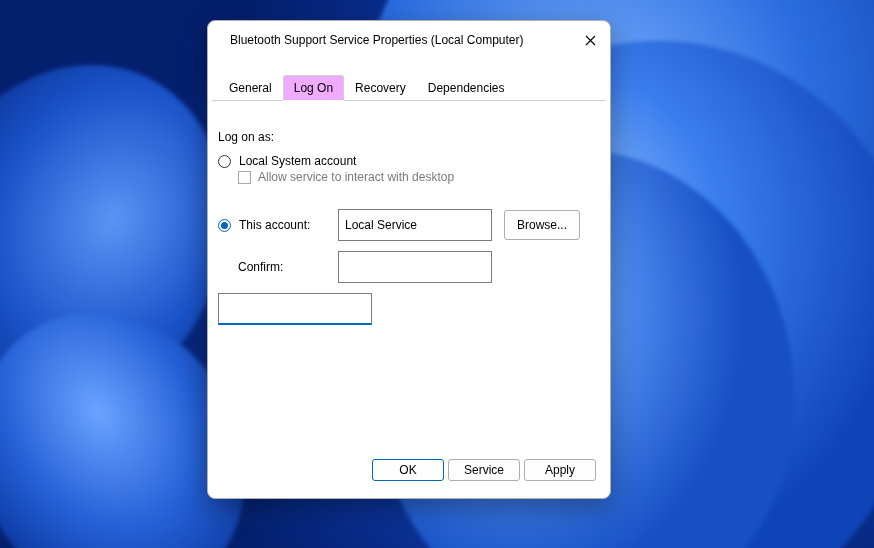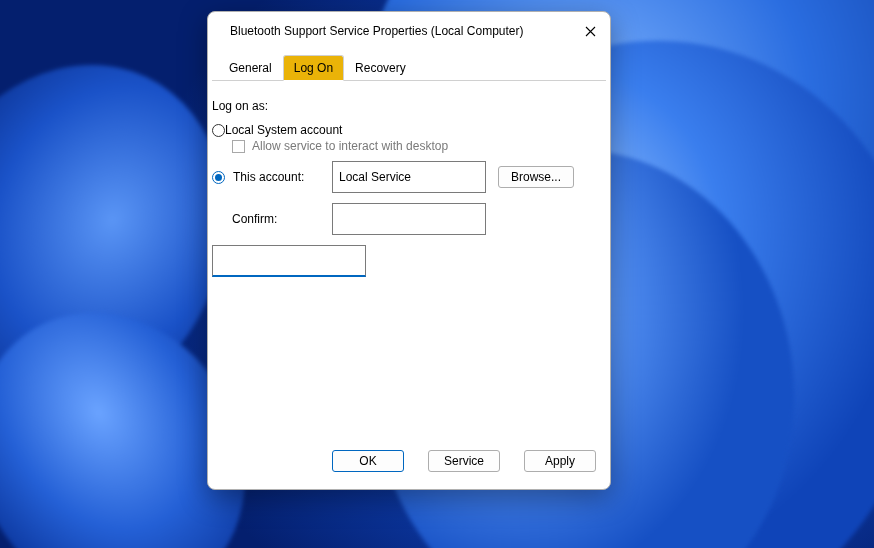--- a/index.html
+++ b/index.html
@@ -31,21 +31,21 @@
     .p4 { width: 300px; height: 360px; left: -80px; top: 60px;
           background: radial-gradient(ellipse at 60% 40%, #5a95f5 0%, #1a52c8 45%, #072a85 80%);
           transform: rotate(25deg); }
     .p5 { width: 260px; height: 300px; left: -20px; bottom: -60px;
           background: radial-gradient(ellipse at 55% 35%, #6aa3ff 0%, #2460d6 45%, #0a349a 80%);
           transform: rotate(-30deg); }
 
     .dialog {
       position: absolute;
       left: 207px;
-      top: 11px;
+      top: 20px;
       width: 404px;
       height: 479px;
       background: #ffffff;
       border: 1px solid #b0b0b0;
       border-radius: 8px;
       box-shadow: 0 8px 28px rgba(0,0,0,0.35);
       display: flex;
       flex-direction: column;
     }
     .titlebar {
@@ -65,59 +65,59 @@
       cursor: pointer;
       display: flex; align-items: center; justify-content: center;
     }
 
     .tabstrip {
       display: flex;
       align-items: flex-end;
       padding: 0 6px;
       border-bottom: 1px solid #d0d0d0;
       height: 27px;
-      margin: 4px 4px;
+      margin: 15px 4px;
     }
     .tab {
       padding: 5px 10px 5px 10px;
       font-size: 12px;
       color: #000;
       background: transparent;
       border: 1px solid transparent;
       cursor: pointer;
       position: relative;
       top: 1px;
     }
     .tab.active {
-      background: #eab308;
+      background: #f0abfc;
       border: 1px solid #d0d0d0;
       border-bottom: 1px solid #fff;
       border-radius: 3px 3px 0 0;
     }
 
     .tab-body {
       flex: 1;
-      padding: 14px 16px 10px 4px;
+      padding: 14px 16px 10px 10px;
       color: #000;
     }
     .section-label { margin-bottom: 10px; }
 
-    .radio-row { display: flex; align-items: center; }
+    .radio-row { display: flex; align-items: center; gap: 8px; }
     .radio {
       width: 13px; height: 13px; border-radius: 50%;
       border: 1px solid #333; display: inline-flex;
       align-items: center; justify-content: center;
       cursor: pointer;
     }
     .radio.checked { border-color: #0067c0; }
     .radio.checked::after {
       content: ""; width: 7px; height: 7px; border-radius: 50%;
       background: #0067c0;
     }
-    .checkbox-row { display: flex; align-items: center; gap: 7px; margin: 2px 0 8px 20px; }
+    .checkbox-row { display: flex; align-items: center; gap: 7px; margin: 2px 0 25px 20px; }
     .checkbox {
       width: 13px; height: 13px; border: 1px solid #a8a8a8;
       background: #fff;
     }
     .disabled-text { color: #7a7a7a; }
 
     .form-grid { display: grid; grid-template-columns: 112px 158px auto; column-gap: 8px; row-gap: 10px; align-items: center; }
     .form-grid .label-col { display: flex; align-items: center; gap: 8px; }
     .label-nudge-right { padding-left: 20px; }
 
@@ -128,35 +128,35 @@
       padding: 1px 6px;
       font: inherit;
       font-size: 12px;
       outline: none;
     }
     .text-input.focus {
       border-bottom: 2px solid #0067c0;
     }
 
     .browse-btn {
-      width: 76px; height: 22px;
+      width: 76px; height: 30px;
       border: 1px solid #adadad;
       background: #fdfdfd;
       border-radius: 3px;
       cursor: pointer;
       font: inherit;
       font-size: 12px;
     }
 
     .footer {
       height: 46px;
       display: flex;
       align-items: center;
       justify-content: flex-end;
-      gap: 24px;
+      gap: 4px;
       padding: 0 14px 10px 0;
     }
     .dlg-btn {
       width: 72px; height: 22px;
       border: 1px solid #adadad;
       background: #fdfdfd;
       border-radius: 3px;
       cursor: pointer;
       font: inherit;
       font-size: 12px;
@@ -182,20 +182,21 @@
       <svg width="11" height="11" viewBox="0 0 11 11">
         <path d="M1 1 L10 10 M10 1 L1 10" stroke="#000" stroke-width="1.1" fill="none"></path>
       </svg>
     </button>
   </div>
 
   <div class="tabstrip">
     <div class="tab">General</div>
     <div class="tab active">Log On</div>
     <div class="tab">Recovery</div>
+    <div class="tab">Dependencies</div>
   </div>
 
   <div class="tab-body">
 
     <div class="section-label">Log on as:</div>
 
     <div class="radio-row">
       <span class="radio"></span>
       <span>Local System account</span>
     </div>

